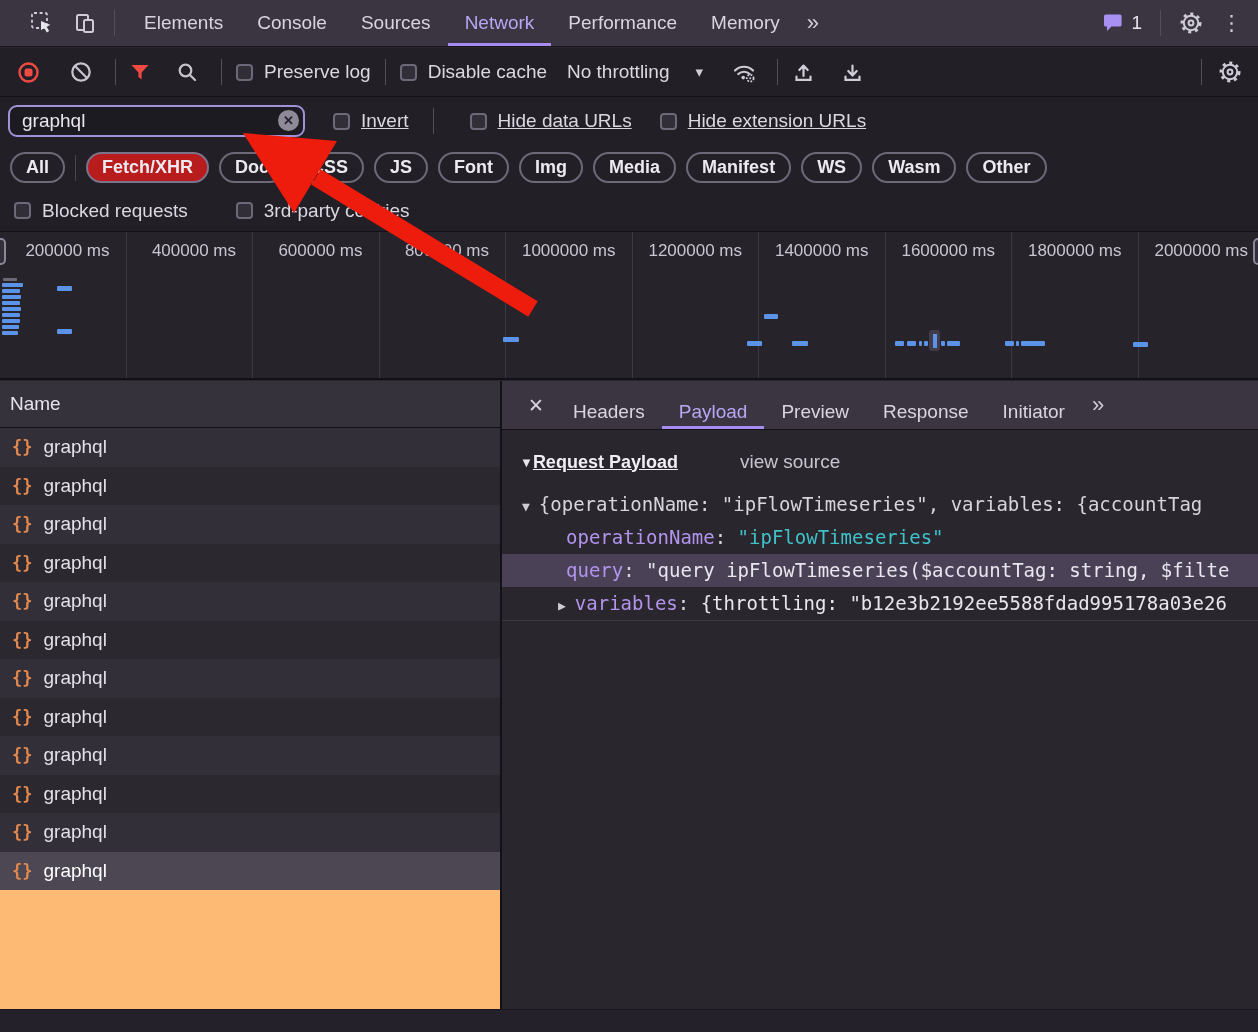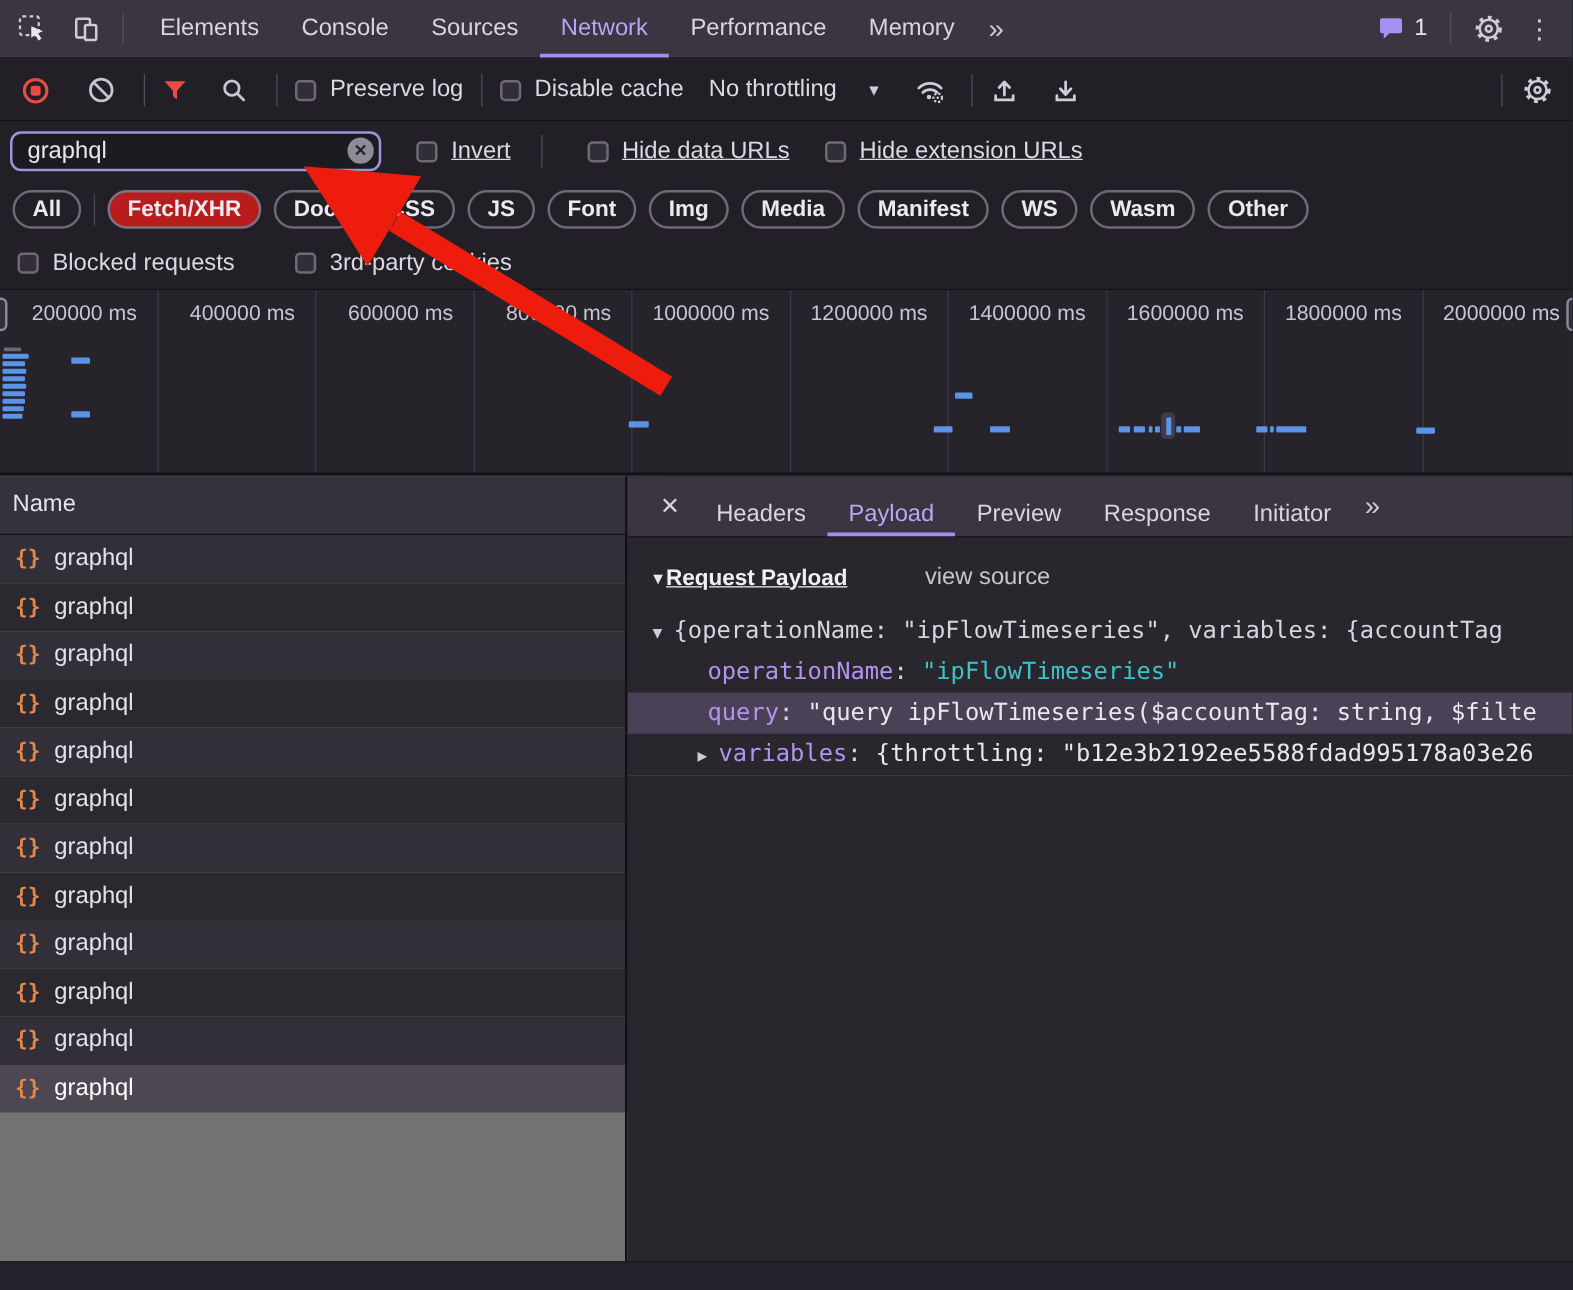--- a/index.html
+++ b/index.html
@@ -7,21 +7,21 @@
   body {
     position:relative; overflow:hidden; background:#29262d;
     font-family:"Liberation Sans", sans-serif; color:#d9d5df;
     -webkit-font-smoothing:antialiased;
   }
   .vsep { width:1px; height:26px; background:#534e5b; flex:none; }
 
   
   .topbar { position:absolute; top:0; left:0; width:100%; height:47px;
     background:#3b3541; border-bottom:1px solid #17151b;
-    display:flex; align-items:center; }
+    display:flex; align-items:center;padding-left:16px; }
   .topbar-icons { display:flex; align-items:center; gap:20px; padding:0 16px 0 14px; }
   .icon-btn { display:flex; align-items:center; justify-content:center; flex:none; }
   .tabstrip { display:flex; align-items:stretch; height:100%; margin-left:12px; }
   .top-tab { display:flex; align-items:center; padding:3px 17px 0 17px; font-size:19px;
     color:#d9d5df; border-bottom:3px solid transparent; cursor:default; }
   .top-tab.active { color:#b7a5f3; border-bottom-color:#a78cf2; }
   .more-glyph { font-size:22px; color:#cfccd6; display:flex; align-items:center; padding:0 10px; }
   .topbar-right { margin-left:auto; display:flex; align-items:center; gap:18px; padding-right:16px; }
   .issues { display:flex; align-items:center; gap:7px; font-size:19px; color:#e6e3ea; }
   .kebab { font-size:21px; color:#cfccd6; letter-spacing:0; }
@@ -74,21 +74,21 @@
   .tl-bars { position:absolute; left:0; top:0; width:100%; height:100%; }
   .tl-bar { position:absolute; background:#5b93e8; border-radius:1px; }
   .tl-bar.gray { background:#6d6876; }
   .tl-marker { position:absolute; width:11px; height:21px; background:#413b4a; border-radius:3px;
     display:flex; align-items:center; justify-content:center; }
   .tl-marker i { display:block; width:4px; height:14px; background:#5b93e8; }
   .handle { position:absolute; width:10px; height:27px; border:2px solid #8d8799;
     background:#322e3a; border-radius:6px; top:6px; }
 
   
-  .request-panel { position:absolute; top:381px; left:0; width:532px; height:651px; background:#737373; }
+  .request-panel { position:absolute; top:381px; left:0; width:532px; height:651px; background:#fdba74; }
   .list-header { height:47px; background:#36323c; border-bottom:1px solid #131118;
     display:flex; align-items:center; padding-left:10px; font-size:19px; color:#e6e3eb; }
   .req-row { height:38.5px; display:flex; align-items:center; padding-left:12px; gap:11px;
     font-size:19px; color:#e4e1e9; background:#332f38; }
   .req-row.odd { background:#2b2830; }
   .req-row.selected { background:#4c4753; color:#ffffff; }
   .braces { font-family:"DejaVu Sans Mono", monospace; font-size:17px; font-weight:bold;
     color:#e0884e; flex:none; }
   .divider-v { position:absolute; top:381px; left:500px; width:2px; height:651px; background:#131118; }
 

